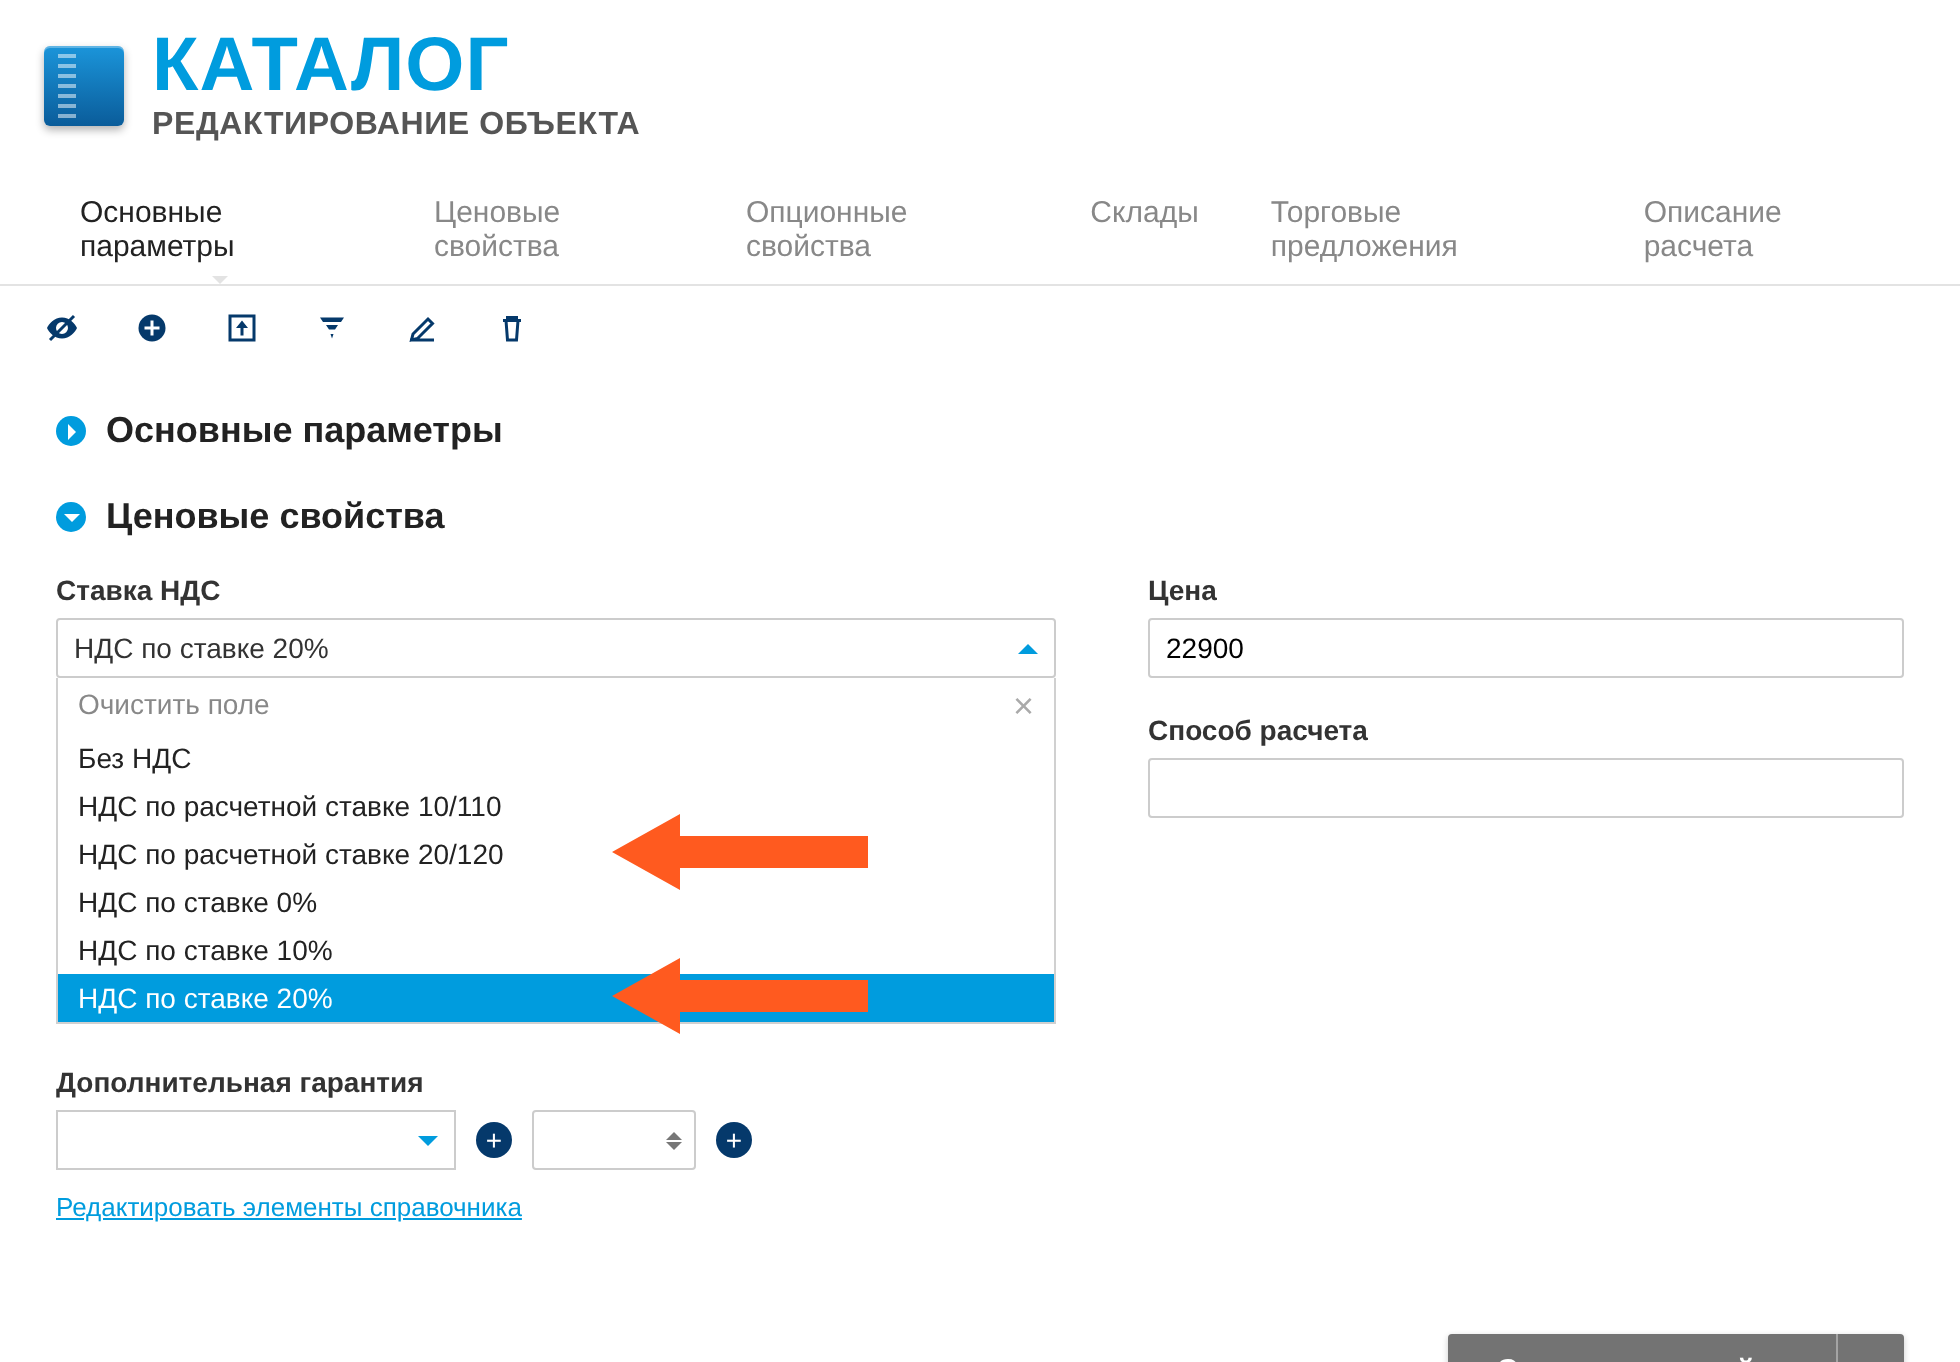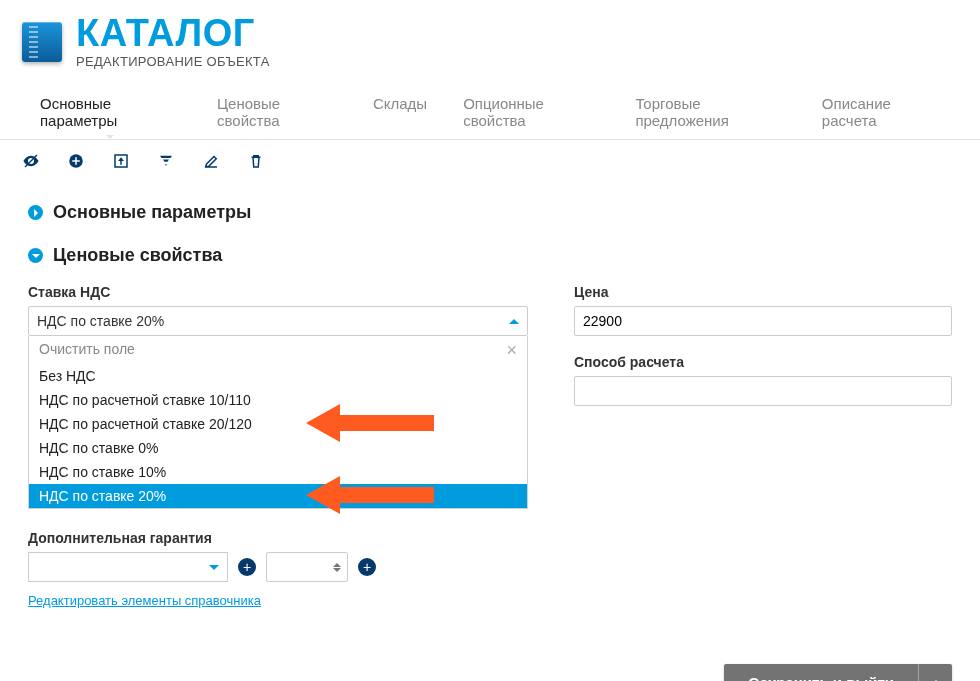--- a/index.html
+++ b/index.html
@@ -1,21 +1,21 @@
 <!DOCTYPE html>
 <html><head>
 <meta charset="utf-8">
 <style>
 * { box-sizing: border-box; margin: 0; padding: 0; }
 body { font-family: -apple-system, "Helvetica Neue", Arial, sans-serif; background: #fff; width: 980px; font-size: 14px; color: #333; }
 .header { display: flex; align-items: center; padding: 14px 22px; }
 .logo { width: 40px; height: 40px; background: linear-gradient(to bottom, #1b95da, #0a5c9a); border-radius: 3px; box-shadow: 0 2px 4px rgba(0,0,0,0.3), inset 0 1px 0 rgba(255,255,255,0.3); margin-right: 14px; position: relative; }
 .logo::before { content:""; position:absolute; left:7px; top:4px; bottom:4px; width:9px; background: repeating-linear-gradient(to bottom, rgba(255,255,255,0.5) 0 2px, transparent 2px 5px); }
 .title-block .title { font-size: 38px; font-weight: 700; color: #009cde; letter-spacing: 0.5px; line-height: 1; }
-.title-block .subtitle { font-size: 13px; font-weight: 400; color: #555; letter-spacing: 0.3px; margin-top: 2px; }
+.title-block .subtitle { font-size: 16px; font-weight: 700; color: #555; letter-spacing: 0.3px; margin-top: 2px; }
 .tabs { display: flex; gap: 36px; padding: 4px 40px 0; border-bottom: 1px solid #e3e3e3; font-size: 15px; }
 .tab { padding: 8px 0 10px; color: #888; cursor: pointer; position: relative; }
 .tab.active { color: #222; font-weight: 500; }
 .tab.active::after { content:""; position:absolute; bottom:-4px; left:50%; transform:translateX(-50%); border:4px solid transparent; border-top-color:#e3e3e3; }
 .toolbar { display:flex; gap: 27px; padding: 12px 22px 8px; align-items:center; }
 .toolbar svg, .toolbar .ico { width:18px; height:18px; cursor:pointer; }
 .content { padding: 24px 28px; }
 .section { margin-bottom: 22px; }
 .section-head { display:flex; align-items:center; gap:10px; font-size:18px; font-weight: 700; color:#222; cursor:pointer; }
 .arrow-circle { width:15px; height:15px; border-radius:50%; background:#009cde; display:flex; align-items:center; justify-content:center; flex:none; }
@@ -59,22 +59,22 @@
   <div class="logo"></div>
   <div class="title-block">
     <div class="title">КАТАЛОГ</div>
     <div class="subtitle">РЕДАКТИРОВАНИЕ ОБЪЕКТА</div>
   </div>
 </div>
 
 <div class="tabs">
   <div class="tab active">Основные параметры</div>
   <div class="tab">Ценовые свойства</div>
+  <div class="tab">Опционные свойства</div>
   <div class="tab">Склады</div>
-  <div class="tab">Опционные свойства</div>
   <div class="tab">Торговые предложения</div>
   <div class="tab">Описание расчета</div>
 </div>
 
 <div class="toolbar">
   <svg viewBox="0 0 24 24">
       <path fill="#05396b" d="M12 5c5 0 9 4.5 10 7-1 2.5-5 7-10 7S3 14.5 2 12c1-2.5 5-7 10-7zm0 3a4 4 0 100 8 4 4 0 000-8z"></path>
       <path stroke="#05396b" stroke-width="2" d="M4 20L20 4"></path>
     </svg>
   <svg viewBox="0 0 24 24">

